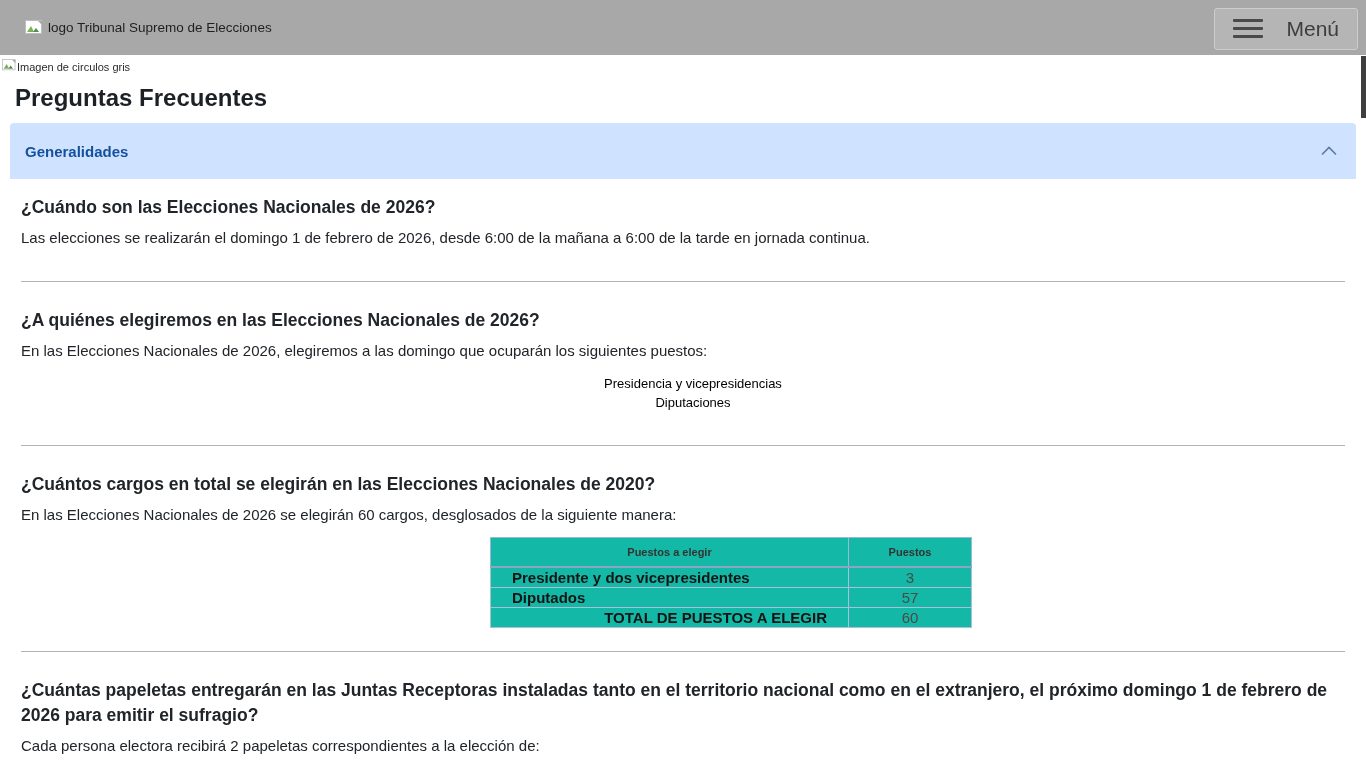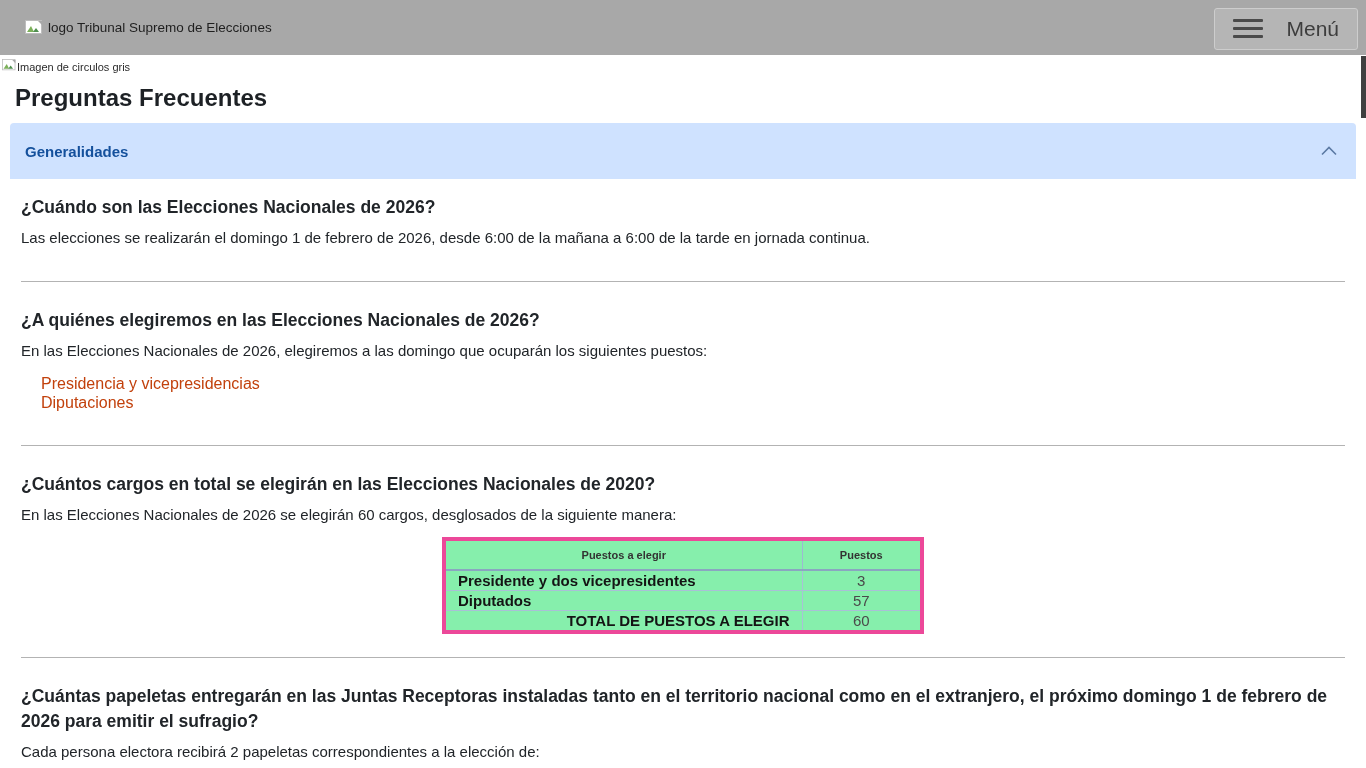--- a/index.html
+++ b/index.html
@@ -56,39 +56,40 @@
   .accordion-body { padding: 16px 21px 0 21px; }
 
   .faq-item h2 {
     font-size: 17.5px; font-weight: 700; color: #212529;
     margin: 0 0 7px 0; line-height: 25px;
   }
   .faq-item p { font-size: 15px; margin: 0; line-height: 21px; color: #212529; }
   .faq-item ul {
     list-style: none; margin: 14px 0 0 0; padding: 0 0 0 20px;
   }
-  .faq-item li { font-size: 16px; line-height: 18.5px; color: #c2410c; }
+  .faq-item li { font-size: 13px; line-height: 18.5px; color: #000000; text-align: center; }
 
   hr.divider {
     border: none; border-top: 1px solid #b3b3b3;
     margin: 33px 0 26px 0;
   }
 
   
   .table-wrap { margin: 12px auto -10px auto; width: 482px; }
   table.positions {
-    width: 100%; border-collapse: collapse; background: #86efac;
-    border: 4px solid #ec4899;
+    width: 100%; border-collapse: collapse; background: #14b8a6;
+    border: 1px solid #ec4899;
+    margin-left: 48px;
   }
   table.positions th {
     font-size: 11px; font-weight: 700; color: #333; text-align: center;
     padding: 8px 4px; border: 1px solid #9db8d2; border-bottom: 2px solid #8aa6c0;
   }
   table.positions td {
-    border: 1px solid #a9c0d6; padding: 0 12px; height: 19px;
+    border: 1px solid #a9c0d6; padding: 0 21px; height: 19px;
     font-size: 15px; line-height: 19px;
   }
   table.positions td.lbl { font-weight: 700; color: #141414; text-align: left; width: 358px; }
   table.positions td.lbl.total { text-align: right; }
   table.positions td.num { text-align: center; color: #4a4a4a; font-weight: 400; }
 </style>
 </head>
 <body>
 
 

